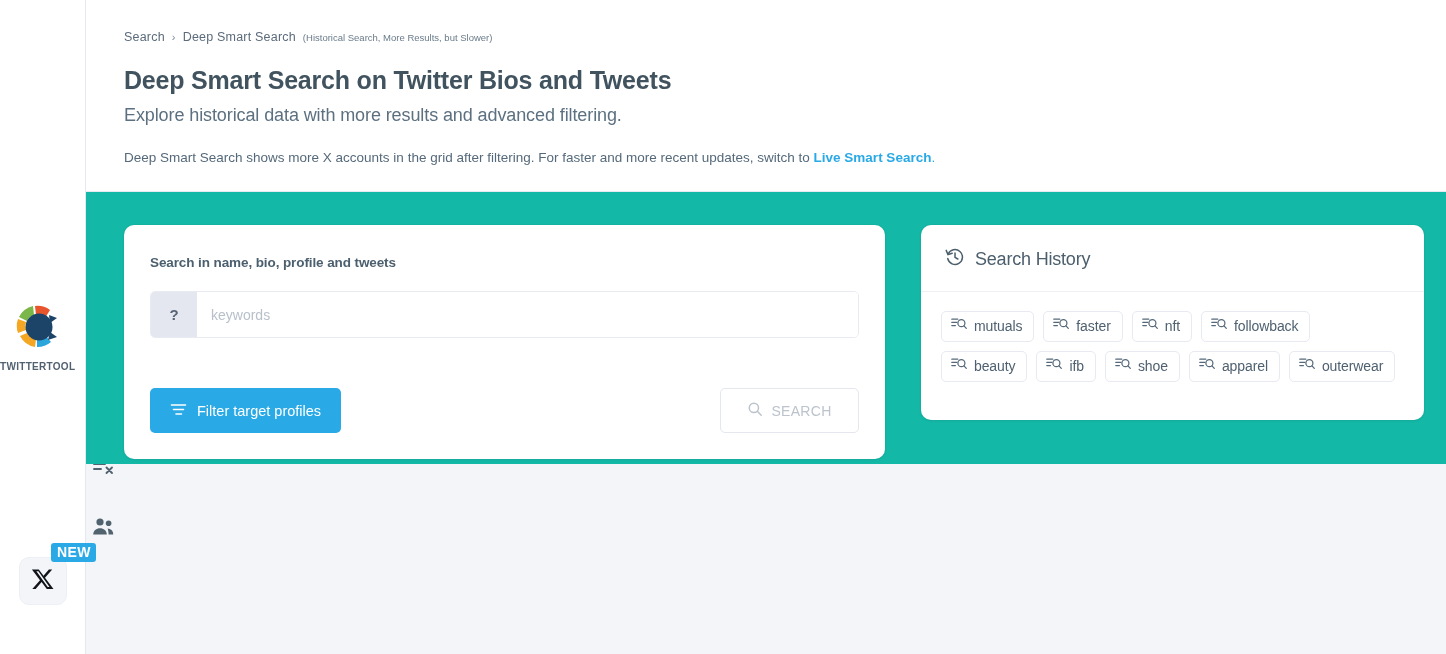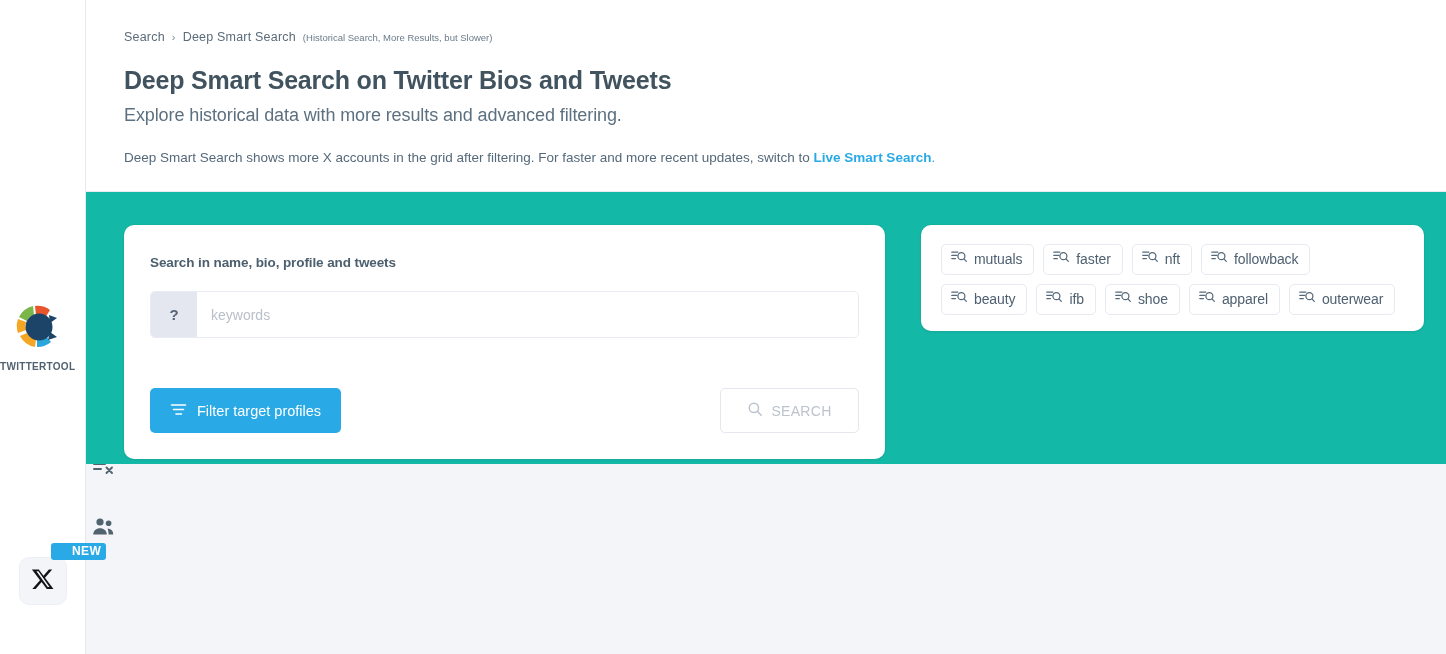--- a/index.html
+++ b/index.html
@@ -38,22 +38,22 @@
   .xbtn-wrap { position: absolute; left: 19px; top: 557px; }
   .xbtn {
     width: 48px; height: 48px; border-radius: 10px;
     background: #f3f5f9; border: 1px solid #eceff5;
     display: flex; align-items: center; justify-content: center;
     cursor: pointer;
   }
   .new-badge {
     position: absolute; top: -14px; left: 32px;
     background: #29a9e6; color: #fff;
-    font-size: 12px; font-weight: 700; letter-spacing: .4px;
-    padding: 2px 5px 2px 21px; border-radius: 3px;
+    font-size: 14px; font-weight: 700; letter-spacing: .4px;
+    padding: 2px 5px 2px 6px; border-radius: 3px;
     line-height: 1.1;
   }
 
   
   .main { flex: 1 1 auto; height: 464px; position: relative; background: #14b8a6; overflow: hidden; }
   .page-head {
     background: #ffffff;
     border-bottom: 1px solid #e9ebf2;
     padding: 30px 0 26px 38px;
   }
@@ -132,21 +132,21 @@
     cursor: not-allowed;
   }
 
   .history-card { width: 503px; }
   .history-head {
     display: flex; align-items: center; gap: 10px;
     padding: 22px 24px 20px 24px;
     border-bottom: 1px solid #eef0f5;
   }
   .history-title { font-size: 18px; color: #4b5e6c; letter-spacing: -.2px; }
-  .history-body { padding: 19px 20px 16px 20px; display: flex; flex-wrap: wrap; gap: 9px; align-content: flex-start; }
+  .history-body { padding: 19px 20px 38px 20px; display: flex; flex-wrap: wrap; gap: 9px; align-content: flex-start; }
   .tag {
     display: inline-flex; align-items: center; gap: 7px;
     border: 1px solid #e7eaf1; border-radius: 5px;
     background: #fff; color: #4f6170;
     padding: 5px 11px 5px 9px;
     font-size: 14px; letter-spacing: -.1px;
     cursor: pointer; line-height: 1.35;
   }
 </style>
 </head>
@@ -311,20 +311,30 @@
                 <circle cx="6.9" cy="6.9" r="4.6"></circle>
                 <path d="M10.3 10.3 L14.2 14.2" stroke-linecap="round"></path>
               </svg>
             </span>
             <span>SEARCH</span>
           </button>
         </div>
       </section>
 
       <section class="card history-card">
+        <div class="history-head">
+          <span>
+            <svg width="20" height="20" viewBox="0 0 20 20" fill="none" stroke="#4b5e6c" stroke-width="1.5" stroke-linecap="round">
+              <path d="M3.2 7.2A7.4 7.4 0 1 1 2.8 11.6"></path>
+              <path d="M1.2 3.4 L3 7.6 L7.2 6.2"></path>
+              <path d="M10 6.1V10.3l2.8 1.7"></path>
+            </svg>
+          </span>
+          <span class="history-title">Search History</span>
+        </div>
 
         <div class="history-body">
 
           <span class="tag">
             <span>
               <svg width="16" height="14" viewBox="0 0 16 14" fill="none" stroke="#55697a" stroke-width="1.25" stroke-linecap="round">
                 <path d="M0.8 2.2h6M0.8 5.4h5M0.8 8.6h3.6"></path>
                 <circle cx="10.4" cy="6.2" r="3.5"></circle>
                 <path d="M13 8.8 L15.3 11.3"></path>
               </svg>

